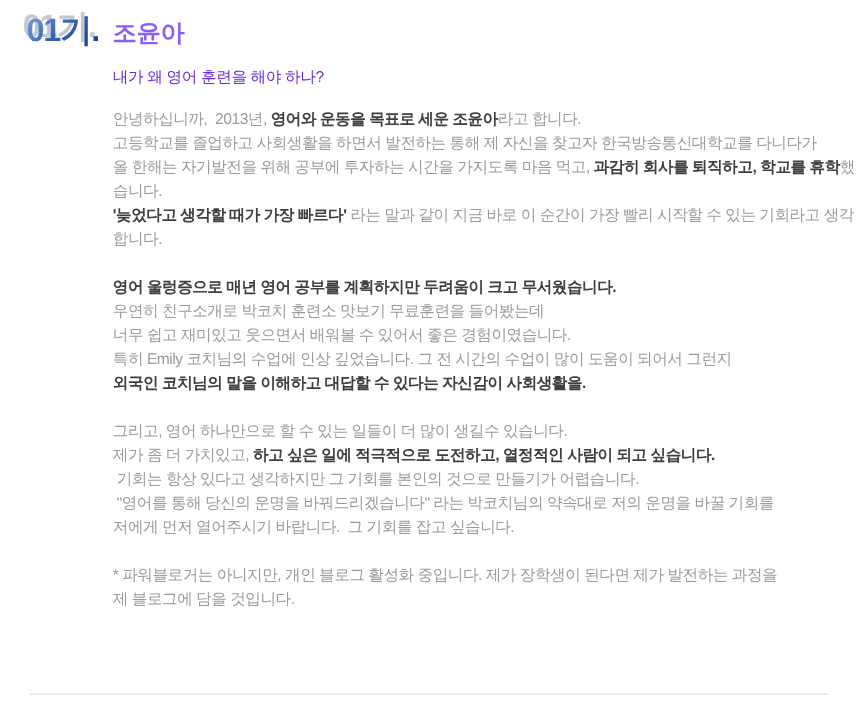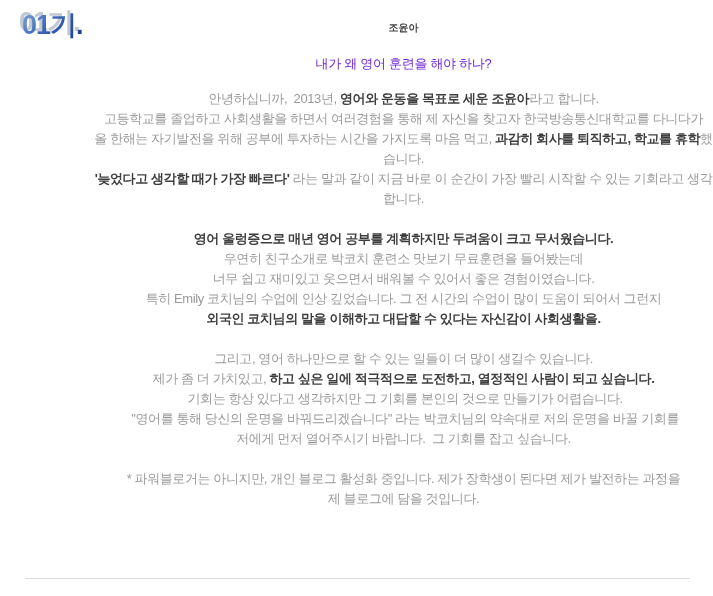--- a/index.html
+++ b/index.html
@@ -7,21 +7,21 @@
     width:713px;height:596px;
     background:#ffffff;
     font-family:"Liberation Sans","DejaVu Sans",sans-serif;
     overflow:hidden;
     position:relative;
   }
   .page{
     position:relative;
     padding:14px 0 0 92px;
     box-sizing:border-box;
-    width:713px;height:596px;text-align:center;
+    width:713px;height:596px;
   }
   
   .cohort-wrap{
     position:absolute;
     left:22px;top:10px;
     font-size:27px;
     font-weight:800;
     letter-spacing:-1px;
     line-height:30px;
   }
@@ -31,23 +31,23 @@
     z-index:0;
   }
   .cohort-front{
     position:relative;z-index:1;
     background:linear-gradient(135deg,#7fa6dc 0%,#3b66b8 45%,#16368f 100%);
     -webkit-background-clip:text;
     background-clip:text;
     color:transparent;
   }
   .name{
-    font-size:10px;
+    font-size:20px;
     font-weight:700;
-    color:#404040;
+    color:#8b5cf6;
     line-height:20px;
     margin:4px 0 0 2px;
   }
   .subtitle{
     font-size:13px;
     color:#6d28d9;
     margin:17px 0 0 2px;
     line-height:18px;
     letter-spacing:-0.3px;
   }
@@ -74,21 +74,21 @@
 <div class="page">
   <div class="cohort-wrap">
     <span class="cohort-shadow">01기.</span>
     <span class="cohort-front">01기.</span>
   </div>
   <div class="name">조윤아</div>
   <div class="subtitle">내가 왜 영어 훈련을 해야 하나?</div>
   <div class="content">
       <p class="para">
         <span class="line"><span>안녕하십니까,  2013년, </span><span class="b">영어와 운동을 목표로 세운 조윤아</span><span>라고 합니다.</span></span>
-        <span class="line"><span>고등학교를 졸업하고 사회생활을 하면서 여러경험을 통해 제 자신을 찾고자 한국방송통신대학교를 다니다가</span></span>
+        <span class="line"><span>고등학교를 졸업하고 사회생활을 하면서 발전하는 통해 제 자신을 찾고자 한국방송통신대학교를 다니다가</span></span>
         <span class="line"><span>올 한해는 자기발전을 위해 공부에 투자하는 시간을 가지도록 마음 먹고, </span><span class="b">과감히 회사를 퇴직하고, 학교를 휴학</span><span>했습니다.</span></span>
         <span class="line"><span class="b">'늦었다고 생각할 때가 가장 빠르다'</span><span> 라는 말과 같이 지금 바로 이 순간이 가장 빨리 시작할 수 있는 기회라고 생각합니다.</span></span>
       </p>
       <p class="para">
         <span class="line"><span class="b">영어 울렁증으로 매년 영어 공부를 계획하지만 두려움이 크고 무서웠습니다.</span></span>
         <span class="line"><span>우연히 친구소개로 박코치 훈련소 맛보기 무료훈련을 들어봤는데</span></span>
         <span class="line"><span>너무 쉽고 재미있고 웃으면서 배워볼 수 있어서 좋은 경험이였습니다.</span></span>
         <span class="line"><span>특히 Emily 코치님의 수업에 인상 깊었습니다. 그 전 시간의 수업이 많이 도움이 되어서 그런지</span></span>
         <span class="line"><span class="b">외국인 코치님의 말을 이해하고 대답할 수 있다는 자신감이 사회생활을.</span></span>
       </p>

